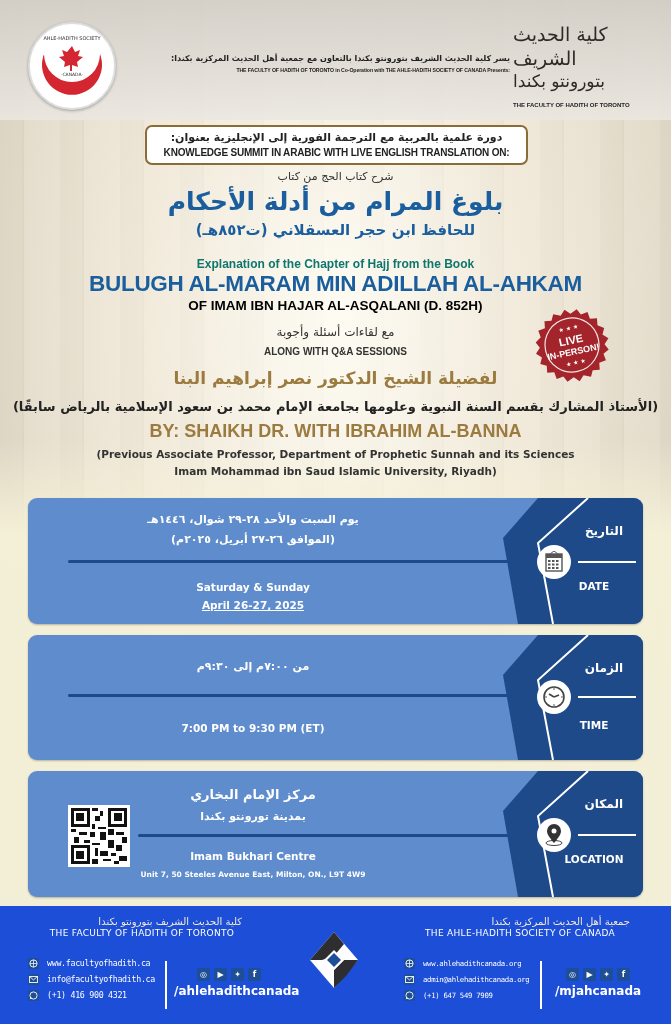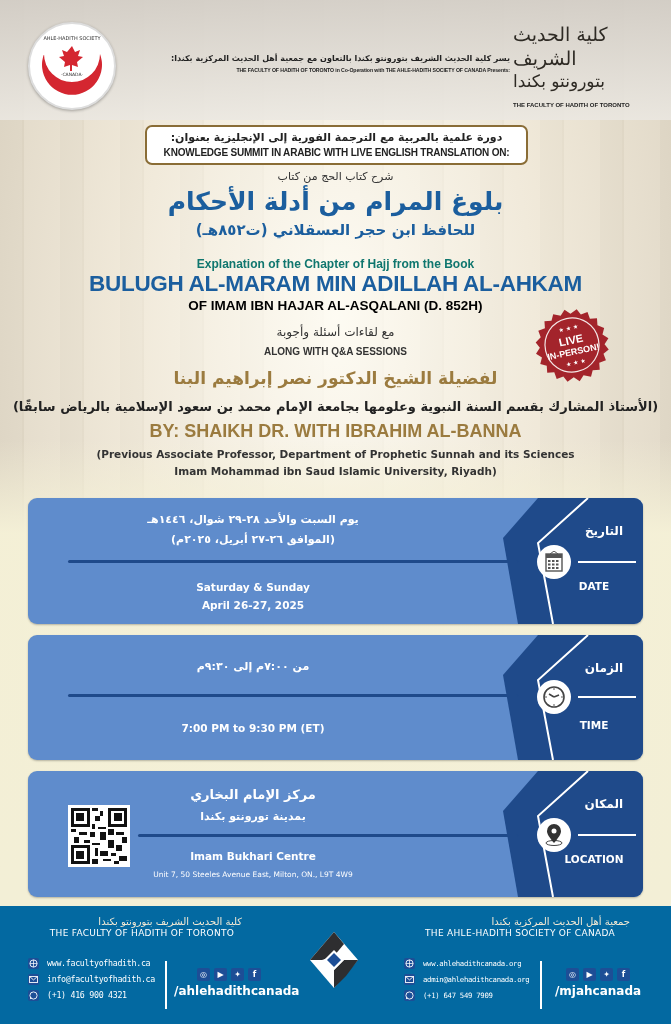--- a/index.html
+++ b/index.html
@@ -82,21 +82,21 @@
   .card .label-ar { position: absolute; right: 20px; font-size: 12px; font-weight: bold; color: #fff; direction: rtl; }
   .card .label-en { position: absolute; right: 14px; width: 70px; text-align: center; font-family: "DejaVu Sans", sans-serif; font-size: 10.5px; font-weight: bold; color: #fff; }
   .card .icon-circle {
     position: absolute; width: 34px; height: 34px; border-radius: 50%; background: #fff;
     display: flex; align-items: center; justify-content: center;
   }
   .card .icon-line { position: absolute; height: 2px; background: #fff; }
   .qr { position: absolute; left: 40px; top: 34px; width: 62px; height: 62px; background: #fff; padding: 3px; }
 
   
-  .footer { position: absolute; left: 0; right: 0; bottom: 0; height: 118px; background: #0369a1; z-index: 2; }
+  .footer { position: absolute; left: 0; right: 0; bottom: 0; height: 118px; background: #1d4ed8; z-index: 2; }
   .footer-col { position: absolute; top: 10px; width: 300px; }
   .footer-left { left: 22px; }
   .footer-right { left: 400px; }
   .f-ar { font-size: 10px; color: #f3ead5; direction: rtl; text-align: center; width: 230px; letter-spacing: 0.5px; }
   .footer-left .f-ar { text-align: right; padding-right: 10px; }
   .footer-right .f-ar { text-align: right; width: 230px; }
   .f-en { font-family: "DejaVu Sans", sans-serif; font-size: 9px; color: #fff; width: 240px; text-align: center; letter-spacing: 0.3px; margin-top: 1px; }
   .contacts { position: absolute; top: 40px; }
   .contact-row { display: flex; align-items: center; height: 14px; margin-bottom: 2px; }
   .c-icon { width: 11px; height: 11px; background: #1d4e96; border-radius: 2px; margin-right: 8px; display: flex; align-items: center; justify-content: center; }
@@ -171,21 +171,21 @@
 
 <div class="card card-date">
   <svg class="side-svg" viewBox="0 0 150 126" preserveAspectRatio="none">
     <polygon points="45,0 150,0 150,126 25,126 10,40" fill="#1f4a8a"></polygon>
     <polyline points="95,0 45,45 60,126" fill="none" stroke="#fff" stroke-width="2"></polyline>
   </svg>
   <div class="ar-main" style="top:12px;">يوم السبت والأحد ٢٨-٢٩ شوال، ١٤٤٦هـ</div>
   <div class="ar-main" style="top:32px;">(الموافق ٢٦-٢٧ أبريل، ٢٠٢٥م)</div>
   <div class="divider" style="top:62px;"></div>
   <div class="en-main" style="top:80px;">Saturday &amp; Sunday</div>
-  <div class="en-main" style="top:98px;">April 26-27, 2025</div>
+  <div class="en-main" style="top:98px;text-decoration:underline;">April 26-27, 2025</div>
   <div class="label-ar" style="top:26px;">التاريخ</div>
   <div class="icon-line" style="left:550px; width:58px; top:63px;"></div>
   <div class="icon-circle" style="left:509px; top:47px;">
     <svg width="20" height="22" viewBox="0 0 20 22">
       <path d="M6 3 L10 0 L14 3" fill="none" stroke="#555" stroke-width="1"></path>
       <rect x="2" y="3" width="16" height="17" fill="#fff" stroke="#555" stroke-width="1.4"></rect>
       <rect x="2" y="3" width="16" height="4" fill="#555"></rect>
       <g fill="#555">
         <rect x="4" y="9" width="2.5" height="2"></rect>
           <rect x="8" y="9" width="2.5" height="2"></rect>
@@ -269,21 +269,21 @@
         <rect x="8" y="19" width="2" height="2"></rect>
           <rect x="12" y="19" width="3" height="1"></rect>
           <rect x="16" y="20" width="2" height="1"></rect>
       </g>
     </svg>
   </div>
   <div class="ar-main" style="top:14px; font-size:13px;">مركز الإمام البخاري</div>
   <div class="ar-main" style="top:36px;">بمدينة تورونتو بكندا</div>
   <div class="divider" style="top:63px; left:110px; width:380px;"></div>
   <div class="en-main" style="top:76px;">Imam Bukhari Centre</div>
-  <div class="en-main" style="top:95px; font-size:7.5px; font-weight:normal;">Unit 7, 50 Steeles Avenue East, Milton, ON., L9T 4W9</div>
+  <div class="en-main" style="top:95px; font-size:7.5px; font-weight:bold;">Unit 7, 50 Steeles Avenue East, Milton, ON., L9T 4W9</div>
   <div class="label-ar" style="top:26px;">المكان</div>
   <div class="icon-line" style="left:550px; width:58px; top:63px;"></div>
   <div class="icon-circle" style="left:509px; top:47px;">
     <svg width="22" height="24" viewBox="0 0 22 24">
       <ellipse cx="11" cy="20" rx="8" ry="2.5" fill="none" stroke="#444" stroke-width="1"></ellipse>
       <path d="M11 20 C6 14 4 11 4 8 A7 7 0 0 1 18 8 C18 11 16 14 11 20 Z" fill="#333"></path>
       <circle cx="11" cy="8" r="2.5" fill="#fff"></circle>
     </svg>
   </div>
   <div class="label-en" style="top:82px; right:4px; width:90px;">LOCATION</div>

